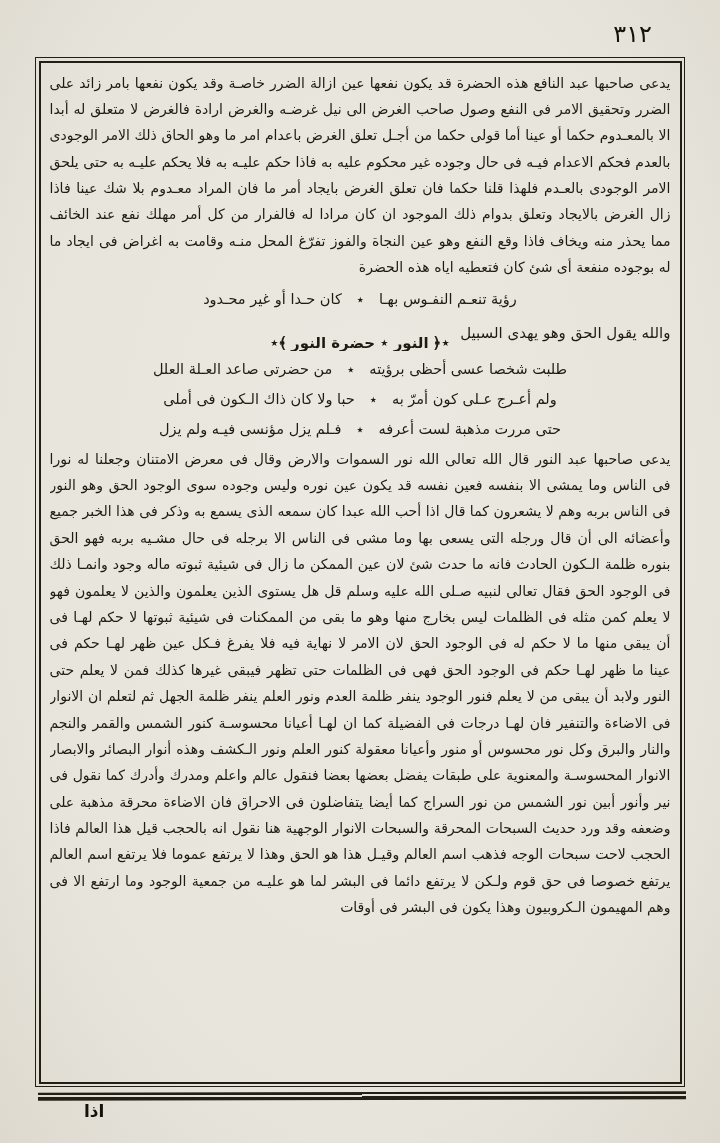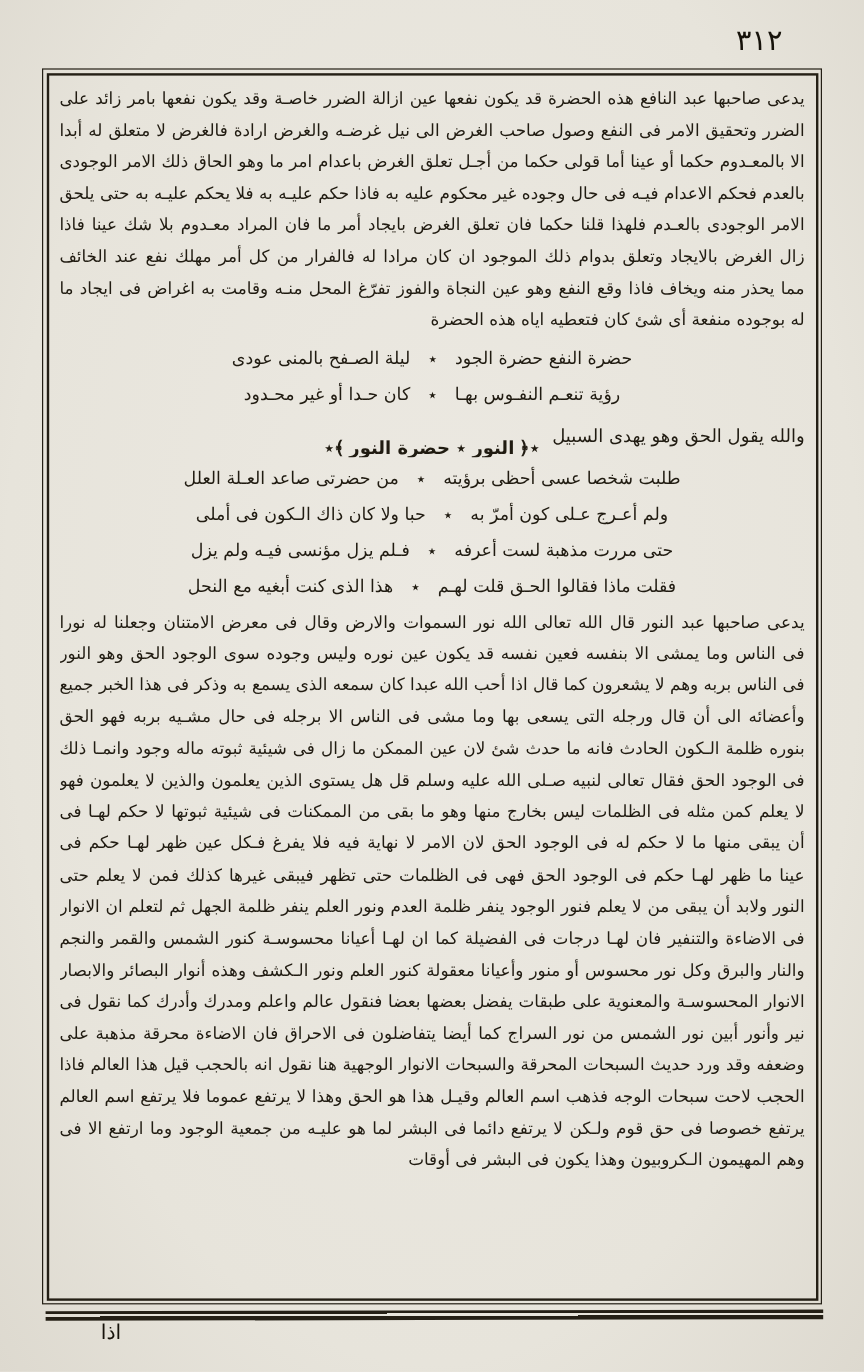--- a/index.html
+++ b/index.html
@@ -42,21 +42,21 @@
     flex:1;text-align:center;padding-left:210px;font-weight:bold;white-space:nowrap;margin-top:20px;
   }
   .header-row .ornament{font-weight:bold;margin:0 4px;}
   .bottom-rule{
     position:absolute;top:1092px;left:38px;width:648px;height:8px;
     background:linear-gradient(#241f15 0 2.5px, transparent 2.5px 4.5px, #241f15 4.5px 8px);
     transform:rotate(-0.12deg);
   }
   .catchword{
     position:absolute;top:1101px;left:84px;
-    font-size:17px;font-weight:normal;color:#16120a;
+    font-size:17px;font-weight:bold;color:#16120a;
   }
 </style>
 </head>
 <body>
 
 <div class="page-number">٣١٢</div>
 
 <div class="frame">
   <div class="frame-inner">
 
@@ -64,46 +64,40 @@
     <div class="tline">الضرر وتحقيق الامر فى النفع وصول صاحب الغرض الى نيل غرضـه والغرض ارادة فالغرض لا متعلق له أبدا</div>
     <div class="tline">الا بالمعـدوم حكما أو عينا أما قولى حكما من أجـل تعلق الغرض باعدام امر ما وهو الحاق ذلك الامر الوجودى</div>
     <div class="tline">بالعدم فحكم الاعدام فيـه فى حال وجوده غير محكوم عليه به فاذا حكم عليـه به فلا يحكم عليـه به حتى يلحق ذلك</div>
     <div class="tline">الامر الوجودى بالعـدم فلهذا قلنا حكما فان تعلق الغرض بايجاد أمر ما فان المراد معـدوم بلا شك عينا فاذا وجد</div>
     <div class="tline">زال الغرض بالايجاد وتعلق بدوام ذلك الموجود ان كان مرادا له فالفرار من كل أمر مهلك نفع عند الخائف لينجو</div>
     <div class="tline">مما يحذر منه ويخاف فاذا وقع النفع وهو عين النجاة والفوز تفرّغ المحل منـه وقامت به اغراض فى ايجاد ما يكون</div>
     <div class="tline short">له بوجوده منفعة أى شئ كان فتعطيه اياه هذه الحضرة</div>
 
     <div class="poem">
       <div class="verse">
-        <span>حضرة النفع حضرة الجود</span><span class="star">٭</span><span>ليلة الصـفح بالمنى عودى</span>
-      </div>
-      <div class="verse">
         <span>رؤية تنعـم النفـوس بهـا</span><span class="star">٭</span><span>كان حـدا أو غير محـدود</span>
       </div>
     </div>
 
     <div class="header-row">
       <span class="tail">والله يقول الحق وهو يهدى السبيل</span>
       <span class="title">
         <span class="ornament">٭﴿</span><span>النور ٭ حضرة النور</span><span class="ornament">﴾٭</span>
       </span>
     </div>
 
     <div class="poem">
       <div class="verse">
         <span>طلبت شخصا عسى أحظى برؤيته</span><span class="star">٭</span><span>من حضرتى صاعد العـلة العلل</span>
       </div>
       <div class="verse">
         <span>ولم أعـرج عـلى كون أمرّ به</span><span class="star">٭</span><span>حبا ولا كان ذاك الـكون فى أملى</span>
       </div>
       <div class="verse">
         <span>حتى مررت مذهبة لست أعرفه</span><span class="star">٭</span><span>فـلم يزل مؤنسى فيـه ولم يزل</span>
-      </div>
-      <div class="verse">
-        <span>فقلت ماذا فقالوا الحـق قلت لهـم</span><span class="star">٭</span><span>هذا الذى كنت أبغيه مع النحل</span>
       </div>
     </div>
 
     <div class="tline">يدعى صاحبها عبد النور قال الله تعالى الله نور السموات والارض وقال فى معرض الامتنان وجعلنا له نورا يمشى به</div>
     <div class="tline">فى الناس وما يمشى الا بنفسه فعين نفسه قد يكون عين نوره وليس وجوده سوى الوجود الحق وهو النور فهو يمشى</div>
     <div class="tline">فى الناس بربه وهم لا يشعرون كما قال اذا أحب الله عبدا كان سمعه الذى يسمع به وذكر فى هذا الخبر جميع قواه</div>
     <div class="tline">وأعضائه الى أن قال ورجله التى يسعى بها وما مشى فى الناس الا برجله فى حال مشـيه بربه فهو الحق ليس غـيره فازال</div>
     <div class="tline">بنوره ظلمة الـكون الحادث فانه ما حدث شئ لان عين الممكن ما زال فى شيئية ثبوته ماله وجود وانمـا ذلك حكم عينه</div>
     <div class="tline">فى الوجود الحق فقال تعالى لنبيه صـلى الله عليه وسلم قل هل يستوى الذين يعلمون والذين لا يعلمون فهو قوله فيمن</div>
     <div class="tline">لا يعلم كمن مثله فى الظلمات ليس بخارج منها وهو ما بقى من الممكنات فى شيئية ثبوتها لا حكم لهـا فى الوجود الحق ولابد</div>

